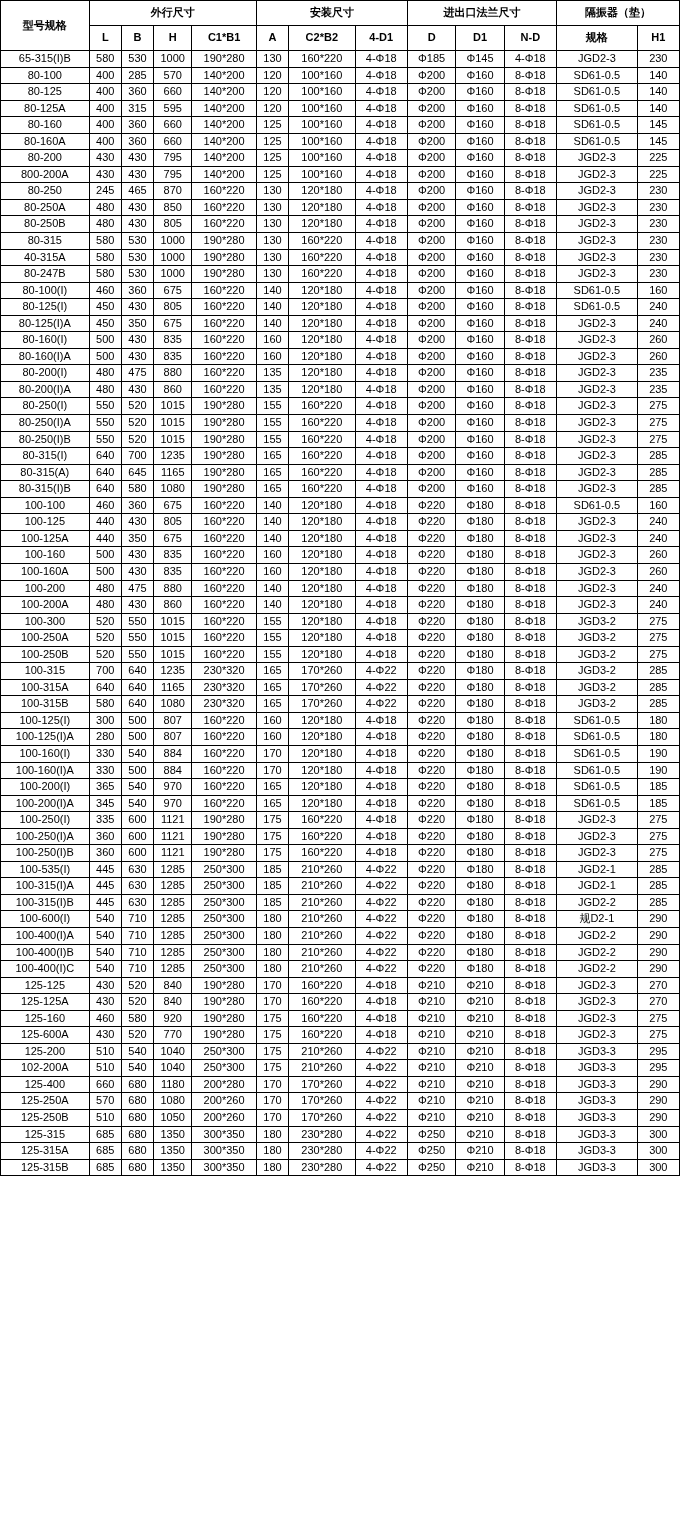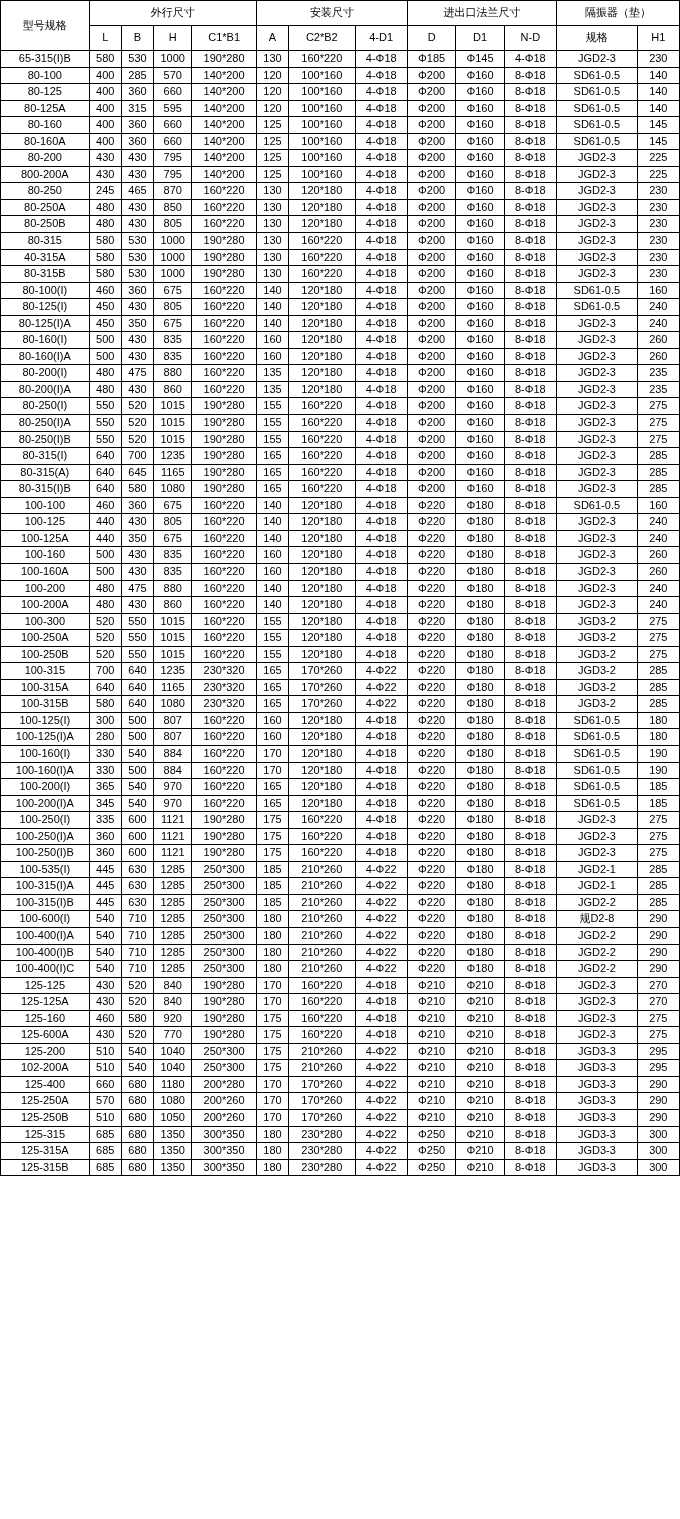--- a/index.html
+++ b/index.html
@@ -23,20 +23,21 @@
     line-height: 1.05;
     text-align: center;
     vertical-align: middle;
     padding: 2px 1px;
     font-weight: normal;
     white-space: nowrap;
     overflow: hidden;
   }
   table.spec thead td {
     height: 20px;
+    font-weight: bold;
   }
   .grp {
     font-size: 12px;
   }
   .model {
     text-align: left;
     padding-left: 3px;
   }
   
   col.c-model { width: 88px; }
@@ -285,21 +286,21 @@
         <td>130</td>
         <td>160*220</td>
         <td>4-Φ18</td>
         <td>Φ200</td>
         <td>Φ160</td>
         <td>8-Φ18</td>
         <td>JGD2-3</td>
         <td>230</td>
       </tr>
       <tr>
-        <td class="model">80-315B</td>
+        <td class="model">80-247B</td>
         <td>580</td>
         <td>530</td>
         <td>1000</td>
         <td>190*280</td>
         <td>130</td>
         <td>160*220</td>
         <td>4-Φ18</td>
         <td>Φ200</td>
         <td>Φ160</td>
         <td>8-Φ18</td>
@@ -881,21 +882,21 @@
         <td>540</td>
         <td>710</td>
         <td>1285</td>
         <td>250*300</td>
         <td>180</td>
         <td>210*260</td>
         <td>4-Φ22</td>
         <td>Φ220</td>
         <td>Φ180</td>
         <td>8-Φ18</td>
-        <td>规D2-8</td>
+        <td>规D2-1</td>
         <td>290</td>
       </tr>
       <tr>
         <td class="model">100-400(I)A</td>
         <td>540</td>
         <td>710</td>
         <td>1285</td>
         <td>250*300</td>
         <td>180</td>
         <td>210*260</td>

